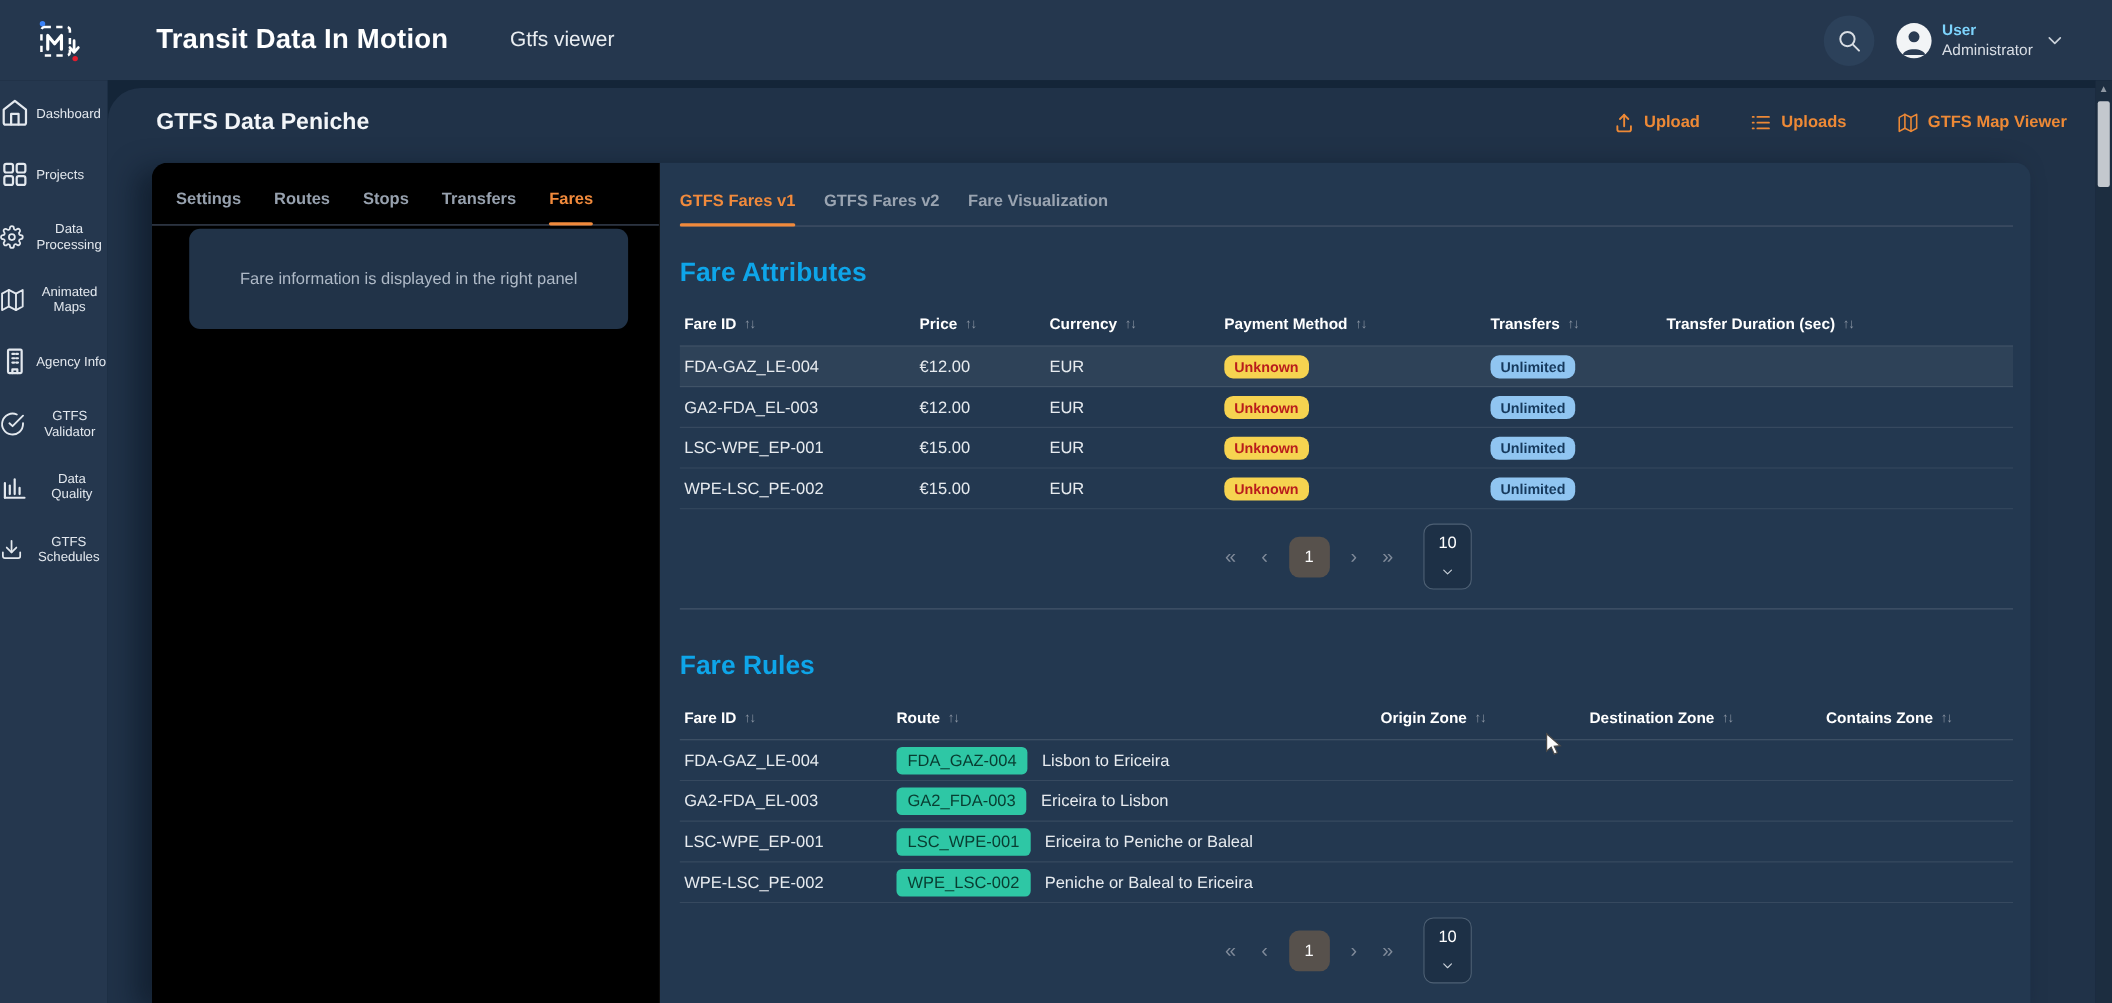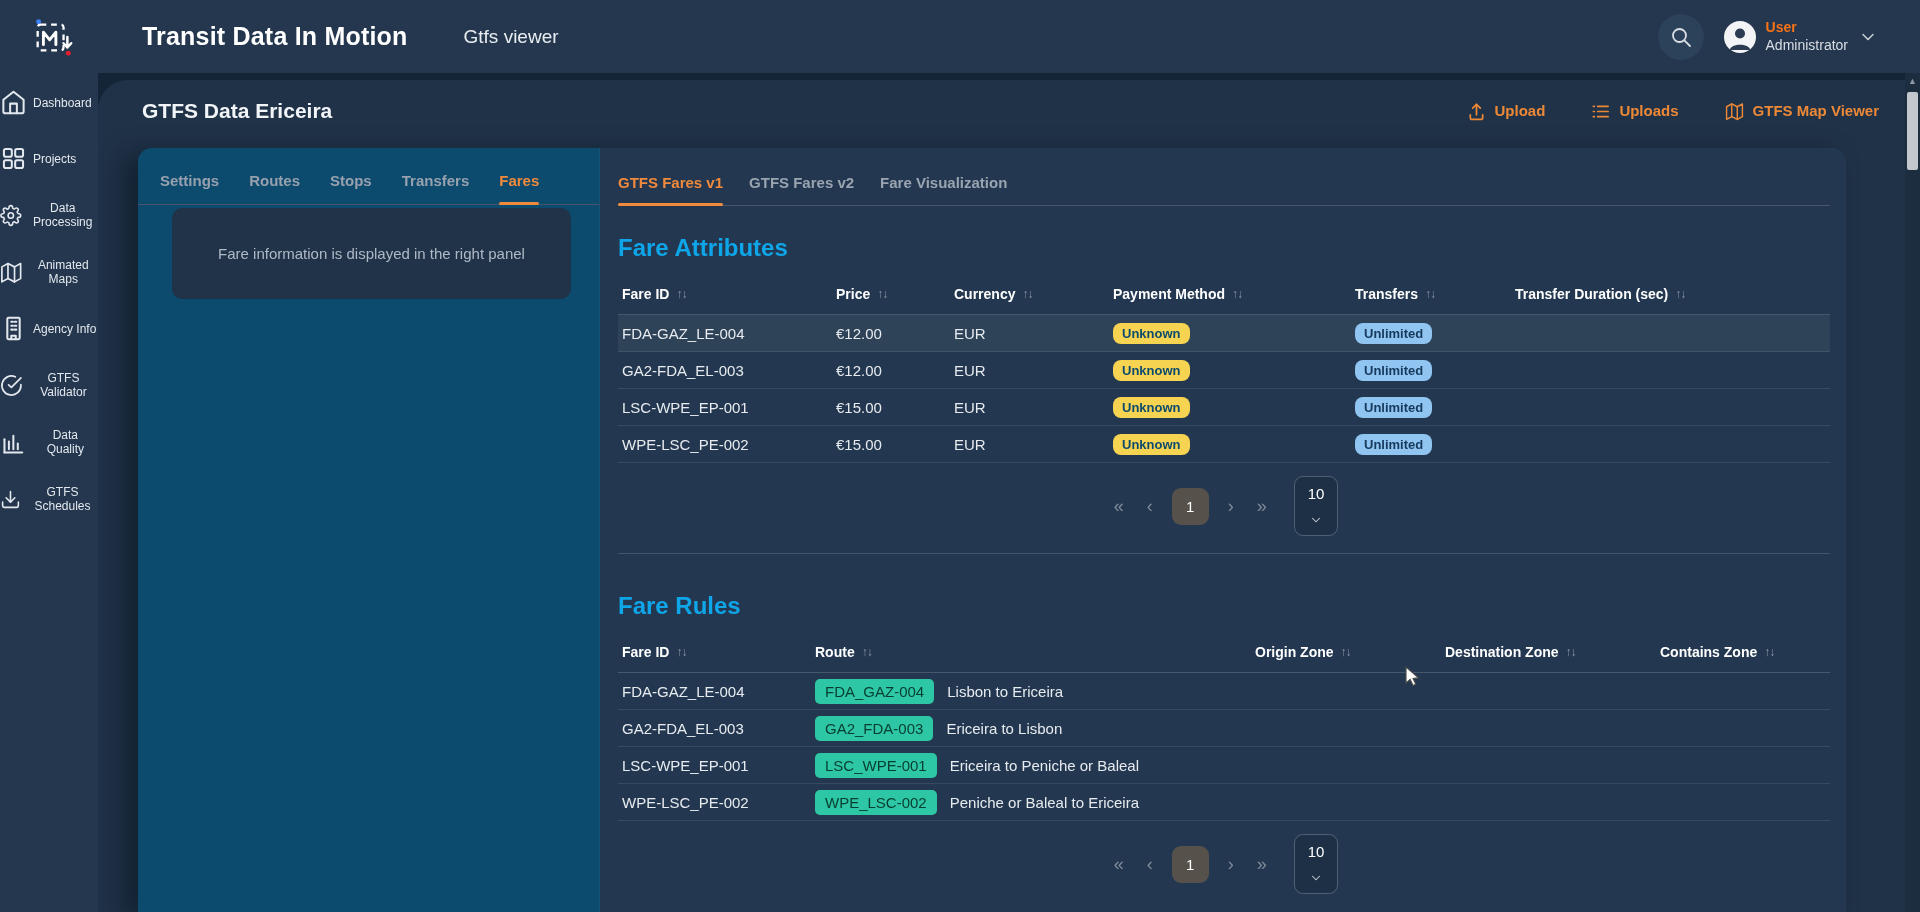--- a/index.html
+++ b/index.html
@@ -18,21 +18,21 @@
   }
   .logo { width:50px; height:50px; display:flex; align-items:center; justify-content:center; }
   .app-title { color:#FFFFFF; font-size:25px; font-weight:bold; margin-left:64px; letter-spacing:.2px; }
   .app-subtitle { color:#E9EDF1; font-size:19px; margin-left:56px; }
   .topbar-right { margin-left:auto; display:flex; align-items:center; gap:20px; padding-right:42px; }
   .search-btn { width:46px; height:46px; border-radius:50%; background:#2C415A; border:none;
     display:flex; align-items:center; justify-content:center; cursor:pointer; }
   .user-menu { display:flex; align-items:center; gap:10px; cursor:pointer; }
   .avatar { width:32px; height:32px; border-radius:50%; background:#F2F4F6; overflow:hidden; flex:none; }
   .user-text { line-height:1.25; }
-  .user-name { color:#f97316; font-size:14px; font-weight:bold; }
+  .user-name { color:#7dd3fc; font-size:14px; font-weight:bold; }
   .user-role { color:#D9DEE5; font-size:14px; }
   
   .layout { display:flex; height:839px; }
   .sidebar {
     width:98px; background:#25374E; flex:none;
     display:flex; flex-direction:column; align-items:center;
     padding-top:16px; gap:29px;
   }
   .side-item { display:flex; flex-direction:row; align-items:center; gap:6px; cursor:pointer; width:100%; }
   .side-item svg { width:27px; height:27px; stroke:#E3E8EE; }
@@ -48,21 +48,21 @@
   .actions { margin-left:auto; display:flex; gap:46px; }
   .action { display:flex; gap:9px; color:#ED8936; font-size:15px; font-weight:bold;
     background:none; border:none; cursor:pointer; font-family:inherit; }
   .action svg { stroke:#ED8936; }
   
   .card {
     flex:1; margin:6px 59px 0 40px;
     display:flex; border-radius:14px 14px 0 0; overflow:hidden;
     box-shadow:-14px 6px 24px rgba(6,16,28,0.5);
   }
-  .card-left { width:462px; flex:none; background:#0c4a6e; border-right:1px solid rgba(255,255,255,0.05); }
+  .card-left { width:462px; flex:none; background:#000000; border-right:1px solid rgba(255,255,255,0.05); }
   .tabs { display:flex; gap:30px; padding:24px 18px 0 22px; border-bottom:1px solid #48556A; }
   .tab { padding-bottom:15px; font-size:15px; font-weight:bold; color:#97A1AE; position:relative;
     background:none; border:none; cursor:pointer; font-family:inherit; }
   .tab.active { color:#F18A3C; }
   .tab.active::after { content:""; position:absolute; left:0; right:0; bottom:-1px; height:3px;
     background:#F18A3C; border-radius:2px; }
   .msg-box { margin:3px 28px 0 34px; background:#213348; border-radius:10px; height:91px;
     display:flex; align-items:center; justify-content:center; }
   .msg-box span { color:#AFBAC7; font-size:15px; }
   .card-right { flex:1; background:#233850; padding:0 16px 0 18px; display:flex; flex-direction:column; overflow:hidden; }
@@ -80,21 +80,21 @@
   .t-head { display:grid; align-items:center; padding:10px 0 12px 4px;
     border-bottom:1px solid rgba(255,255,255,0.16); }
   .g-attrs { grid-template-columns:214px 118px 159px 242px 160px 1fr; }
   .g-rules { grid-template-columns:193px 440px 190px 215px 1fr; }
   .t-h { color:#FFFFFF; font-size:14px; font-weight:bold; display:flex; align-items:center; gap:7px; cursor:pointer; }
   .sort { color:#8C96A4; font-size:12px; font-weight:normal; letter-spacing:-1px; }
   .t-row { display:grid; align-items:center; height:37px; padding-left:4px;
     border-bottom:1px solid rgba(255,255,255,0.09); color:#E7EBEF; font-size:15px; cursor:pointer; }
   .row-hl { background:rgba(255,255,255,0.05); }
   .badge { display:inline-block; padding:3px 9px; border-radius:8px; font-size:13px; font-weight:bold; }
-  .badge-yellow { background:#F6D350; color:#0c4a6e; }
+  .badge-yellow { background:#F6D350; color:#b91c1c; }
   .badge-blue { background:#90C5F1; color:#16395C; }
   .route-cell { display:flex; align-items:center; gap:13px; }
   .badge-route { display:inline-block; background:#2EC7A5; color:#083D31; font-size:15px;
     padding:4px 10px; border-radius:5px; }
   
   .pager { display:flex; align-items:center; justify-content:center; gap:15px; padding:13px 0 17px; }
   .pg-nav { color:#808B9A; font-size:18px; background:none; border:none; cursor:pointer; padding:0 4px; font-family:inherit; }
   .pg-current { width:37px; height:37px; border-radius:9px; background:#57514C; color:#FFFFFF;
     font-size:15px; border:none; cursor:pointer; font-family:inherit; }
   .pg-size { display:flex; align-items:center; gap:11px; padding:8px 13px; border:1px solid #4E6074;
@@ -219,21 +219,21 @@
           <polyline points="7 10 12 15 17 10"></polyline>
           <line x1="12" y1="15" x2="12" y2="3"></line>
         </svg>
       <span class="side-label">GTFS Schedules</span>
     </div>
   </nav>
 
   <div class="content-wrap">
     <div class="content">
       <div class="page-header">
-        <div class="page-title">GTFS Data Ericeira</div>
+        <div class="page-title">GTFS Data Peniche</div>
         <div class="actions">
           <button class="action">
             <svg class="ic" width="19" height="19" viewBox="0 0 20 20" stroke="#ED8936" stroke-width="1.9">
                 <path d="M3.5 13.5 v3 a1.8 1.8 0 0 0 1.8 1.8 h9.4 a1.8 1.8 0 0 0 1.8-1.8 v-3"></path>
                 <polyline points="6 6.5 10 2.5 14 6.5"></polyline>
                 <line x1="10" y1="2.5" x2="10" y2="13.5"></line>
               </svg>
             <span>Upload</span>
           </button>
           <button class="action">

